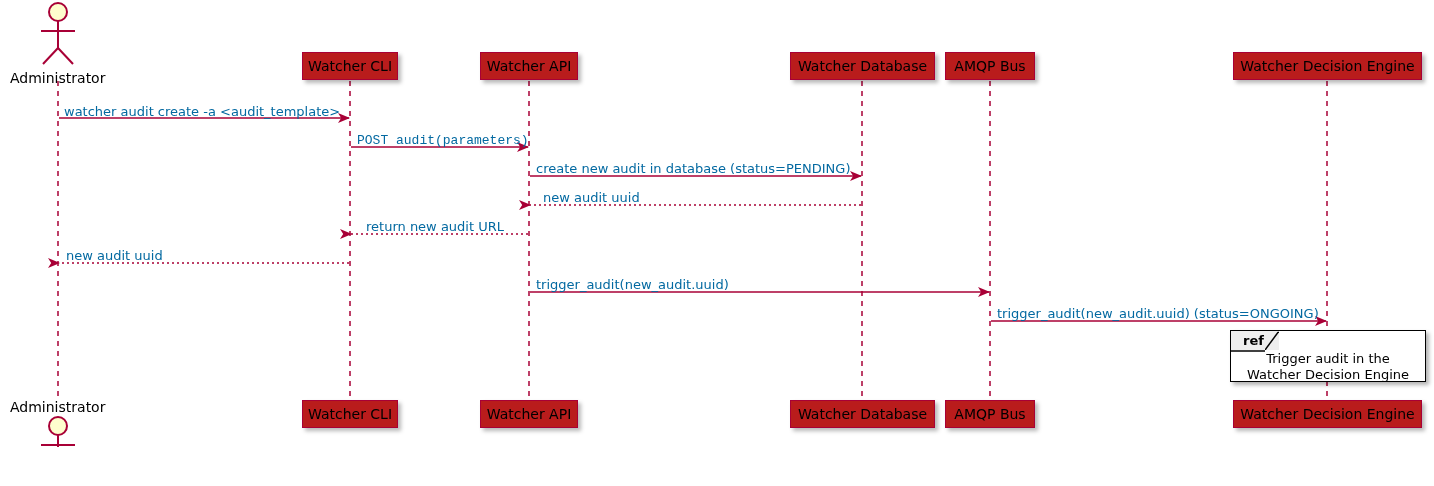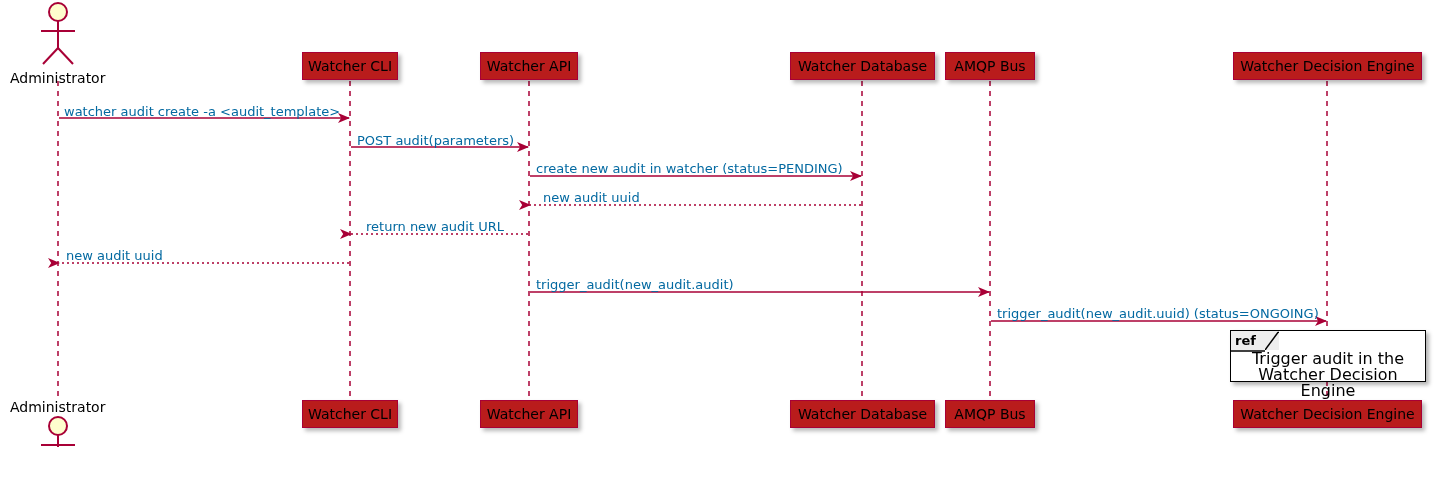--- a/index.html
+++ b/index.html
@@ -69,37 +69,37 @@
     border-right: 0px;
     border-bottom: 1.5px solid #000000;
     display: flex;
     align-items: center;
   }
   .ref-tab-text {
     font-family: "DejaVu Sans", sans-serif;
     font-weight: bold;
     font-size: 13px;
     color: #000000;
-    padding-left: 4px;
+    padding-left: 12px;
     padding-right: 6px;
   }
   .ref-notch {
     position: absolute;
     top: 0;
     width: 14px;
     height: 19px;
   }
   .ref-body {
     position: absolute;
     left: 0;
     top: 20px;
     width: 100%;
     text-align: center;
     font-family: "DejaVu Sans", sans-serif;
-    font-size: 16px;
+    font-size: 13px;
     color: #000000;
     line-height: 16px;
   }
 </style>
 </head>
 <body>
 
 <div id="diagram-root">
 
   <svg id="uml-svg" width="1434" height="486">
@@ -158,26 +158,26 @@
   <div class="participant-box" style="left:1233px; top:52px; width:189px;">Watcher Decision Engine</div>
 
   <div class="participant-box" style="left:302px; top:400px; width:96px;">Watcher CLI</div>
   <div class="participant-box" style="left:480px; top:400px; width:98px;">Watcher API</div>
   <div class="participant-box" style="left:790px; top:400px; width:145px;">Watcher Database</div>
   <div class="participant-box" style="left:945px; top:400px; width:90px;">AMQP Bus</div>
   <div class="participant-box" style="left:1233px; top:400px; width:189px;">Watcher Decision Engine</div>
 
   <div id="msg-labels">
       <div class="msg-label" style="left: 64px; top: 105px;">watcher audit create -a &lt;audit_template&gt;</div>
-      <div class="msg-label" style="left: 357px; top: 134px;">POST audit(parameters)</div>
-      <div class="msg-label" style="left: 536px; top: 162px;">create new audit in watcher (status=PENDING)</div>
+      <div class="msg-label" style="left: 357px; top: 134px; font-family: Liberation Mono, monospace;">POST audit(parameters)</div>
+      <div class="msg-label" style="left: 536px; top: 162px;">create new audit in database (status=PENDING)</div>
       <div class="msg-label" style="left: 543px; top: 191px;">new audit uuid</div>
       <div class="msg-label" style="left: 366px; top: 220px; text-align: right;">return new audit URL</div>
       <div class="msg-label" style="left: 66px; top: 249px;">new audit uuid</div>
-      <div class="msg-label" style="left: 536px; top: 278px;">trigger_audit(new_audit.audit)</div>
+      <div class="msg-label" style="left: 536px; top: 278px;">trigger_audit(new_audit.uuid)</div>
       <div class="msg-label" style="left: 997px; top: 307px; text-align: center;">trigger_audit(new_audit.uuid) (status=ONGOING)</div>
     </div>
 
   <div class="ref-frame" id="ref-frame" style="left: 1230px; top: 330px; width: 196px; height: 52px;">
     <div class="ref-tab" id="ref-tab" style="width: 48px; border-bottom-width: 0px;">
       <span class="ref-tab-text">ref</span>
       <svg class="ref-notch" id="ref-notch" style="left: 34px;">
         <path d="M0,0 L14,0 L0,19 Z" fill="#EEEEEE"></path>
         <path d="M14,0 L0,19" stroke="#000000" stroke-width="1.5" fill="none"></path>
         <path d="M0,0 L14,0" stroke="#EEEEEE" stroke-width="1.5" fill="none"></path>

